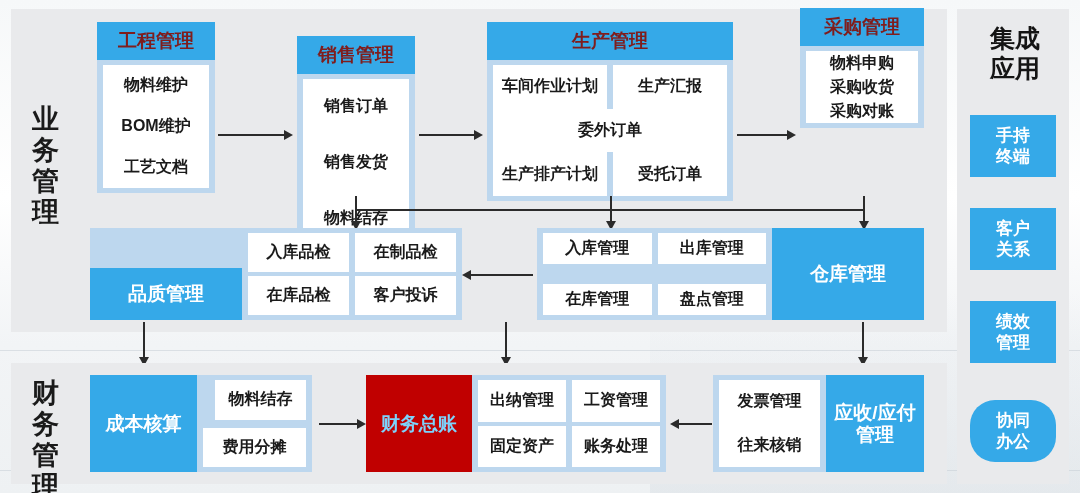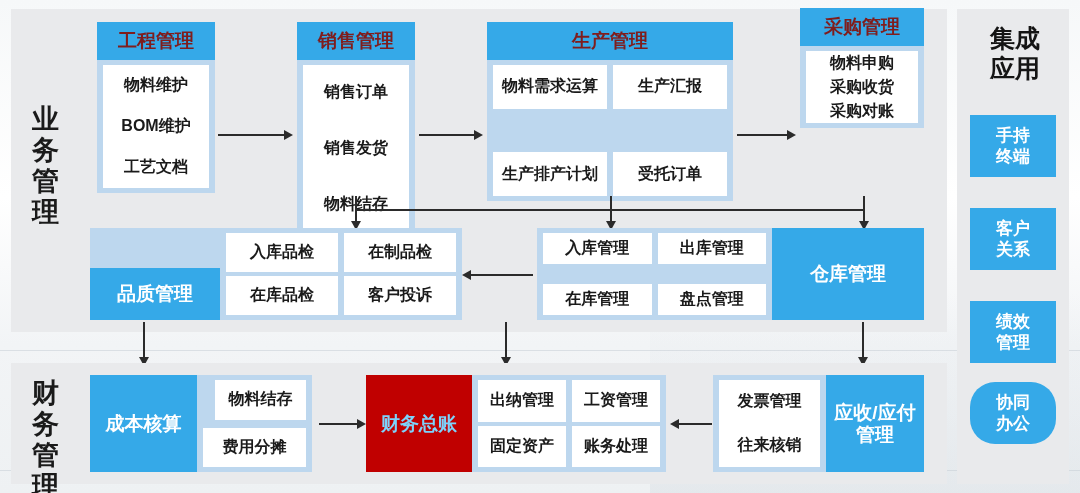--- a/index.html
+++ b/index.html
@@ -38,21 +38,21 @@
   #integration-title{position:absolute;left:969px;top:23px;width:92px;
     text-align:center;font-size:25px;line-height:30px;font-weight:700;color:#141414;}
   #integration-title .ch{display:block;}
   .int-btn{position:absolute;left:970px;width:86px;height:62px;background:#35a9e8;
     color:#ffffff;font-size:17px;line-height:21px;font-weight:700;
     display:flex;flex-direction:column;align-items:center;justify-content:center;text-align:right;}
   .int-btn .ch{display:block;}
   #int-btn-0{top:115px;}
   #int-btn-1{top:208px;}
   #int-btn-2{top:301px;}
-  #int-btn-3{top:382px;border-radius:25px;}
+  #int-btn-3{top:400px;border-radius:25px;}
 
   
   .card{position:absolute;background:#bdd7ee;}
   .card-head{position:absolute;left:0;top:0;right:0;height:38px;background:#35a9e8;
     color:#7f1d1d;font-size:19px;font-weight:700;
     display:flex;align-items:center;justify-content:center;}
   .card-body{position:absolute;left:0;top:38px;right:0;bottom:0;
     display:flex;flex-direction:column;justify-content:space-between;
     padding:5px 6px;box-sizing:border-box;}
   .row{display:flex;gap:6px;flex:1;}
@@ -113,43 +113,44 @@
       </div>
       <div class="row">
         <div class="cell">BOM维护</div>
       </div>
       <div class="row">
         <div class="cell">工艺文档</div>
       </div>
     </div>
   </div>
 
-  <div class="card" style="left:297px;top:22px;width:118px;height:215px;">
+  <div class="card" style="left:297px;top:36px;width:118px;height:215px;">
     <div class="card-head">销售管理</div>
     <div class="card-body">
       <div class="row">
         <div class="cell">销售订单</div>
       </div>
       <div class="row">
         <div class="cell">销售发货</div>
       </div>
       <div class="row">
         <div class="cell">物料结存</div>
       </div>
     </div>
   </div>
 
   <div class="card" style="left:487px;top:22px;width:246px;height:179px;">
     <div class="card-head">生产管理</div>
     <div class="card-body">
       <div class="row">
-        <div class="cell">物料需求运算</div>
+        <div class="cell">车间作业计划</div>
         <div class="cell">生产汇报</div>
       </div>
       <div class="row">
+        <div class="cell">委外订单</div>
       </div>
       <div class="row">
         <div class="cell">生产排产计划</div>
         <div class="cell">受托订单</div>
       </div>
     </div>
   </div>
 
   <div class="card" style="left:800px;top:8px;width:124px;height:120px;">
     <div class="card-head">采购管理</div>
@@ -181,21 +182,21 @@
   <div class="ln v" style="left:863px;top:196px;height:14px;"></div>
 
   <div class="ln v" style="left:355px;top:209px;height:14px;"></div>
   <div class="arrow-d" style="left:351px;top:221px;"></div>
   <div class="ln v" style="left:610px;top:209px;height:14px;"></div>
   <div class="arrow-d" style="left:606px;top:221px;"></div>
   <div class="ln v" style="left:863px;top:209px;height:14px;"></div>
   <div class="arrow-d" style="left:859px;top:221px;"></div>
 
   <div class="scard" style="left:90px;top:228px;width:372px;height:92px;">
-    <div class="scard-label" style="width:130px;margin-top:40px;">
+    <div class="scard-label" style="width:152px;margin-top:40px;">
       <span class="ch">品质管理</span>
     </div>
     <div class="scard-grid">
       <div class="row" style="margin-bottom:4px;">
         <div class="cell">入库品检</div>
         <div class="cell">在制品检</div>
       </div>
       <div class="row">
         <div class="cell">在库品检</div>
         <div class="cell">客户投诉</div>

